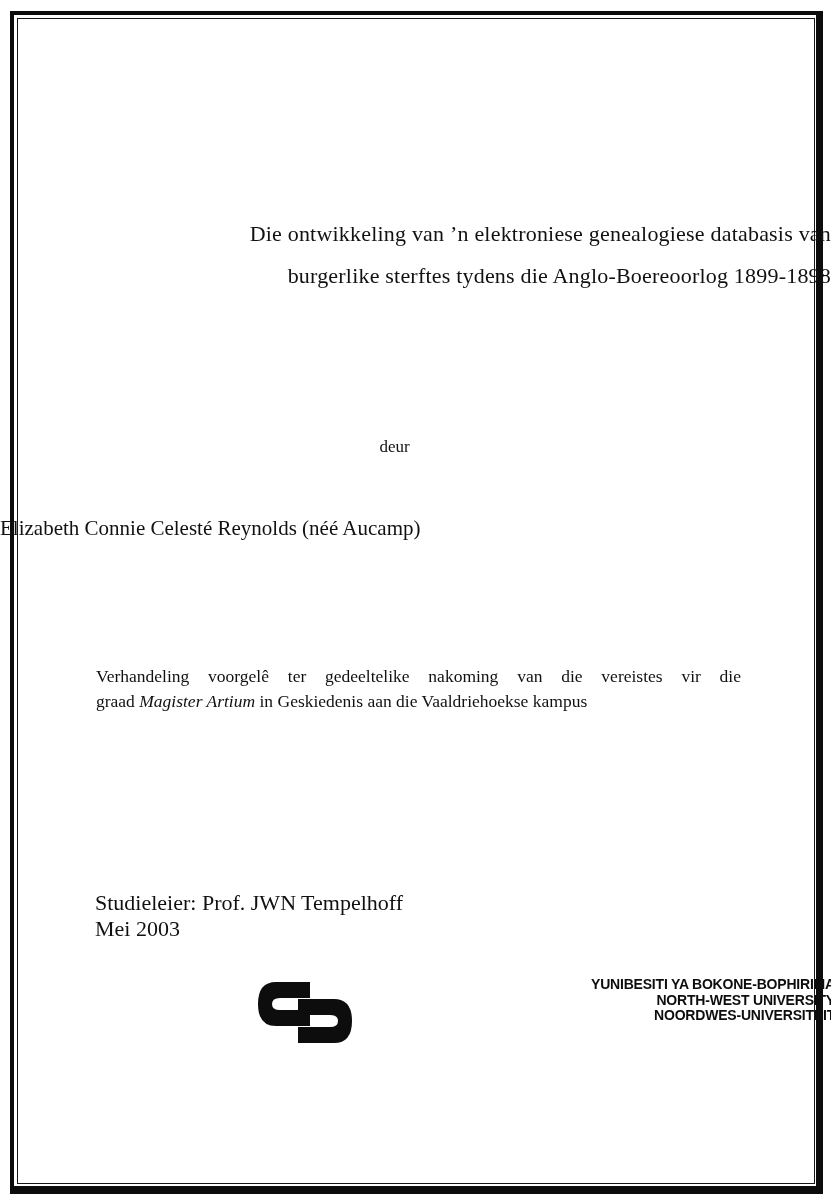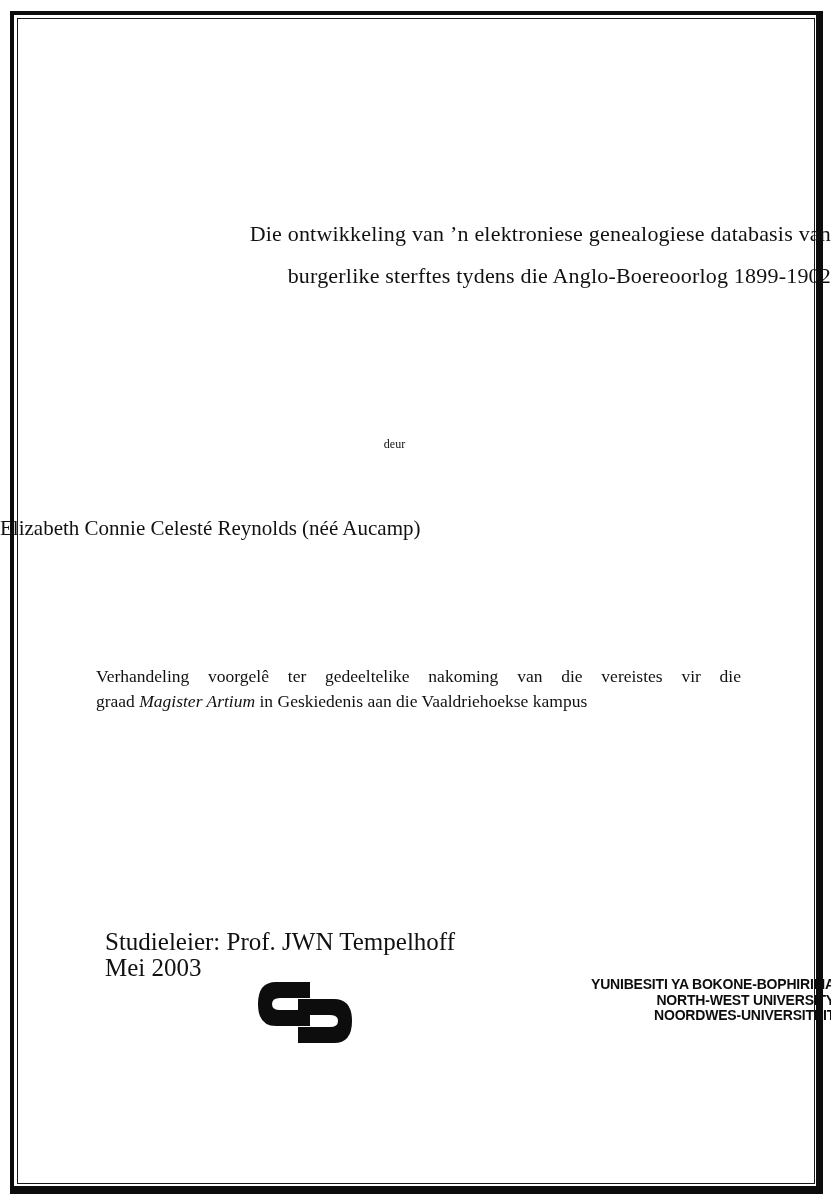--- a/index.html
+++ b/index.html
@@ -46,21 +46,21 @@
     font-size: 22px;
     line-height: 42px;
     letter-spacing: 0.2px;
   }
   .byline {
     position: absolute;
     top: 437px;
     left: 0;
     width: 789px;
     text-align: center;
-    font-size: 12px;
+    font-size: 17px;
   }
   .author {
     position: absolute;
     top: 516px;
     left: 0;
     width: 763px;
     text-align: left;
     font-size: 21px;
   }
   .statement {
@@ -75,24 +75,23 @@
     text-align: justify;
     text-align-last: justify;
   }
   .statement .italic {
     font-style: italic;
     margin-top: 42px;
   }
   .supervisor-block {
     position: absolute;
     top: 890px;
-    left: 105px;
-    font-size: 25px;
+    left: 95px;
+    font-size: 22px;
     line-height: 25.5px;
-    margin-top: 39px;
   }
   .logo {
     position: absolute;
     top: 973px;
     left: 258px;
     width: 330px;
     height: 80px;
   }
   .logo-mark {
     position: absolute;
@@ -119,21 +118,21 @@
 </head>
 <body>
 
 <div class="page">
 
   <div class="outer-frame"></div>
   <div class="inner-frame"></div>
 
   <div class="title-block">
     <div>Die ontwikkeling van ’n elektroniese genealogiese databasis van</div>
-    <div>burgerlike sterftes tydens die Anglo-Boereoorlog 1899-1902</div>
+    <div>burgerlike sterftes tydens die Anglo-Boereoorlog 1899-1898</div>
   </div>
 
   <div class="byline">deur</div>
 
   <div class="author">Elizabeth Connie Celesté Reynolds (néé Aucamp)</div>
 
   <div class="statement">
     <div class="justified">Verhandeling voorgelê ter gedeeltelike nakoming van die vereistes vir die</div>
     <div><span>graad </span><span class="italic">Magister Artium</span><span> in Geskiedenis aan die Vaaldriehoekse kampus</span></div>
   </div>

